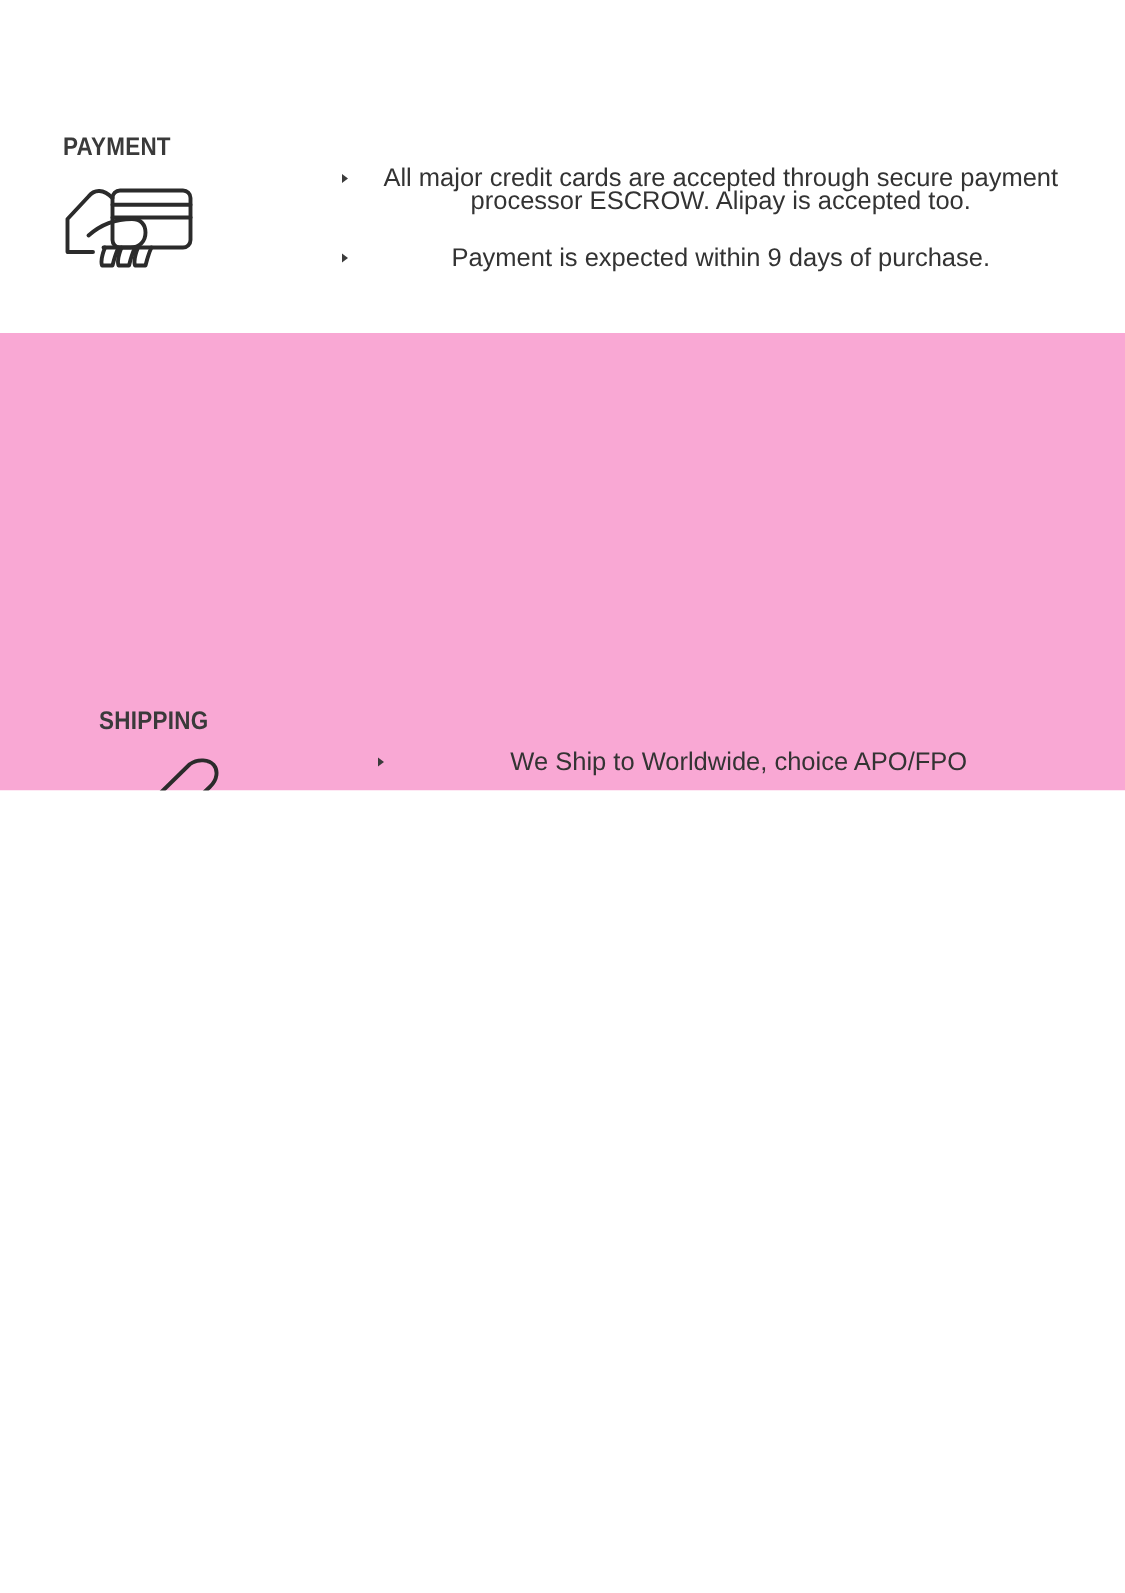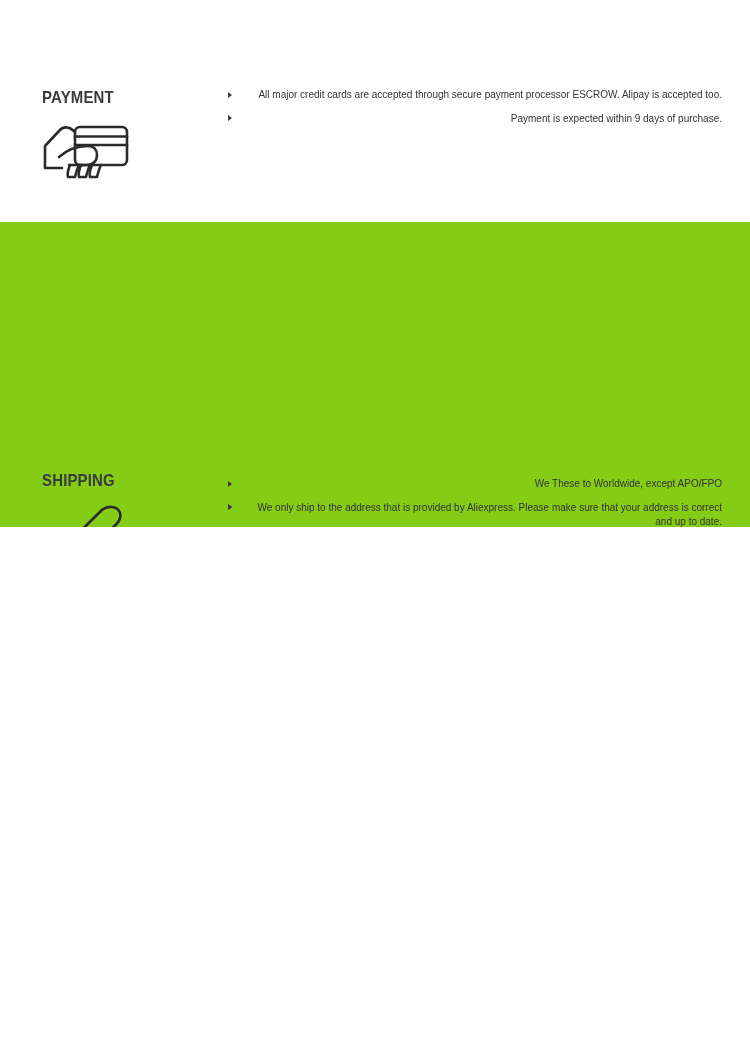--- a/index.html
+++ b/index.html
@@ -21,21 +21,21 @@
     background: #ffffff;
   }
   .section {
     position: relative;
     display: flex;
     flex-direction: row;
     align-items: flex-start;
     box-sizing: border-box;
   }
   .section.white { background: #ffffff; }
-  .section.gray  { background: #84cc16; }
+  .section.gray  { background: #f9a8d4; padding-left: 24px; }
 
   .sec-left {
     width: 228px;
     flex: 0 0 228px;
     box-sizing: border-box;
     padding-left: 42px;
   }
   .sec-right {
     flex: 1 1 auto;
     box-sizing: border-box;
@@ -61,24 +61,25 @@
   
   ul.bullets {
     list-style: none;
     margin: 0;
     padding: 0;
   }
   ul.bullets li {
     position: relative;
     padding-left: 11px;
     margin-bottom: 9px;
-    font-size: 10px;
+    font-size: 17px;
     line-height: 14.6px;
     color: #333333;
-    text-align: right;
+    text-align: center;
+    margin-top: 24px;
   }
   ul.bullets li:last-child { margin-bottom: 0; }
   ul.bullets li .tri {
     position: absolute;
     left: 0;
     top: 3.5px;
     width: 0;
     height: 0;
     border-top: 3.6px solid transparent;
     border-bottom: 3.6px solid transparent;
@@ -146,21 +147,21 @@
                      L 9.5 34.5
                      L 13.5 28.5
                      L 35 31.5
                      Z"></path>
           </g>
         </svg>
       </div>
     </div>
     <div class="sec-right" style="padding-top:6px;">
       <ul class="bullets">
-        <li><span class="tri"></span><span>We These to Worldwide, except APO/FPO</span></li>
+        <li><span class="tri"></span><span>We Ship to Worldwide, choice APO/FPO</span></li>
         <li><span class="tri"></span></li>
         <li><span class="tri"></span><span>We only ship to the address that is provided by Aliexpress. Please make sure that your address is correct and up to date.</span></li>
         <li><span class="tri"></span><span>Items can be shipped by your choice of carriers or post office with tracking number. We will provide you with the updated shipping cost per your request.Please be aware that delivery time will take longer due to possible inspection by custom authorities.</span></li>
         <li><span class="tri"></span><span>Import duties, taxes, and charges are not included in the item price or shipping cost. These charges are the buyer's responsibility. Please check with your country's customs office to determine what these additional costs will be prior to bidding or buying.</span></li>
         <li><span class="tri"></span><span>If the package is returned by forwarding issue, buyer will be charged for return shipping and reshiping fee or we will refund the original amount deducted from return shipping cost.</span></li>
       </ul>
     </div>
   </div>
 
   <div class="section white" style="height:297px; padding-top:551px;">

